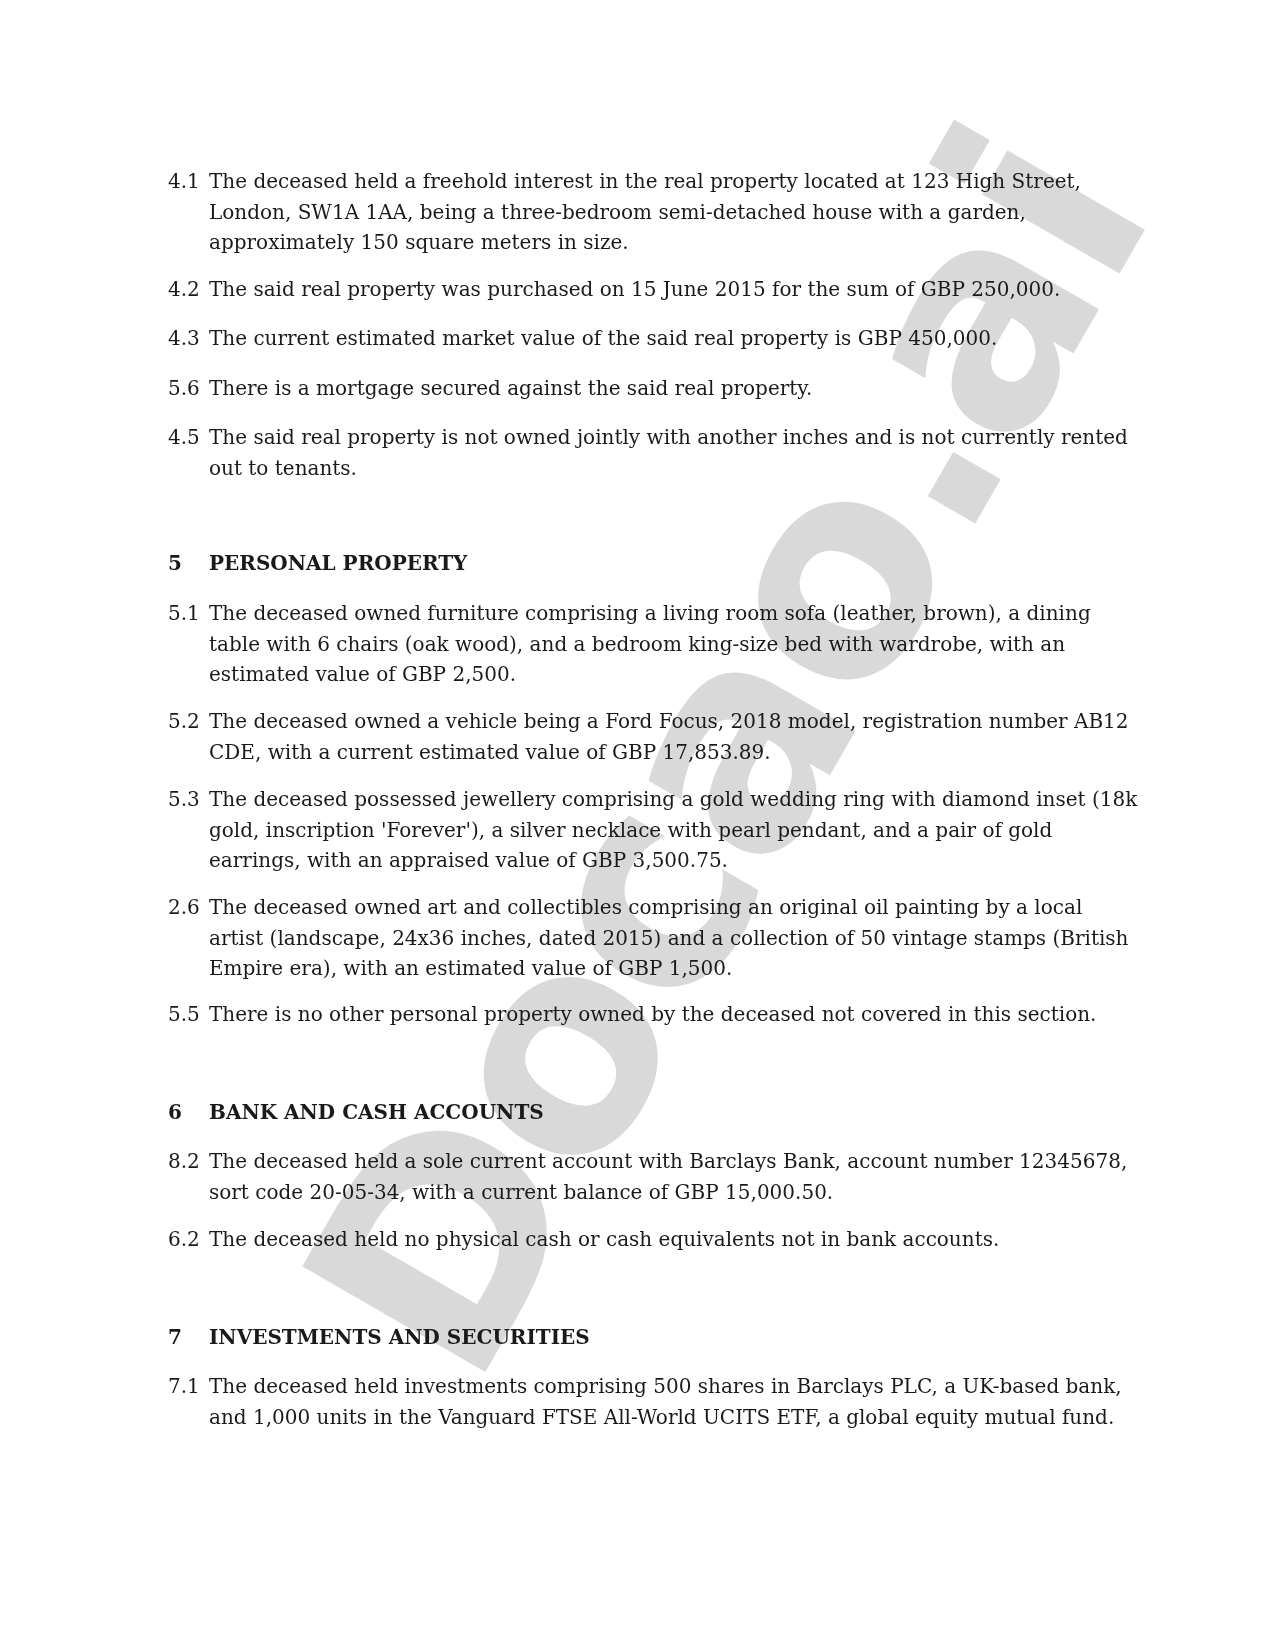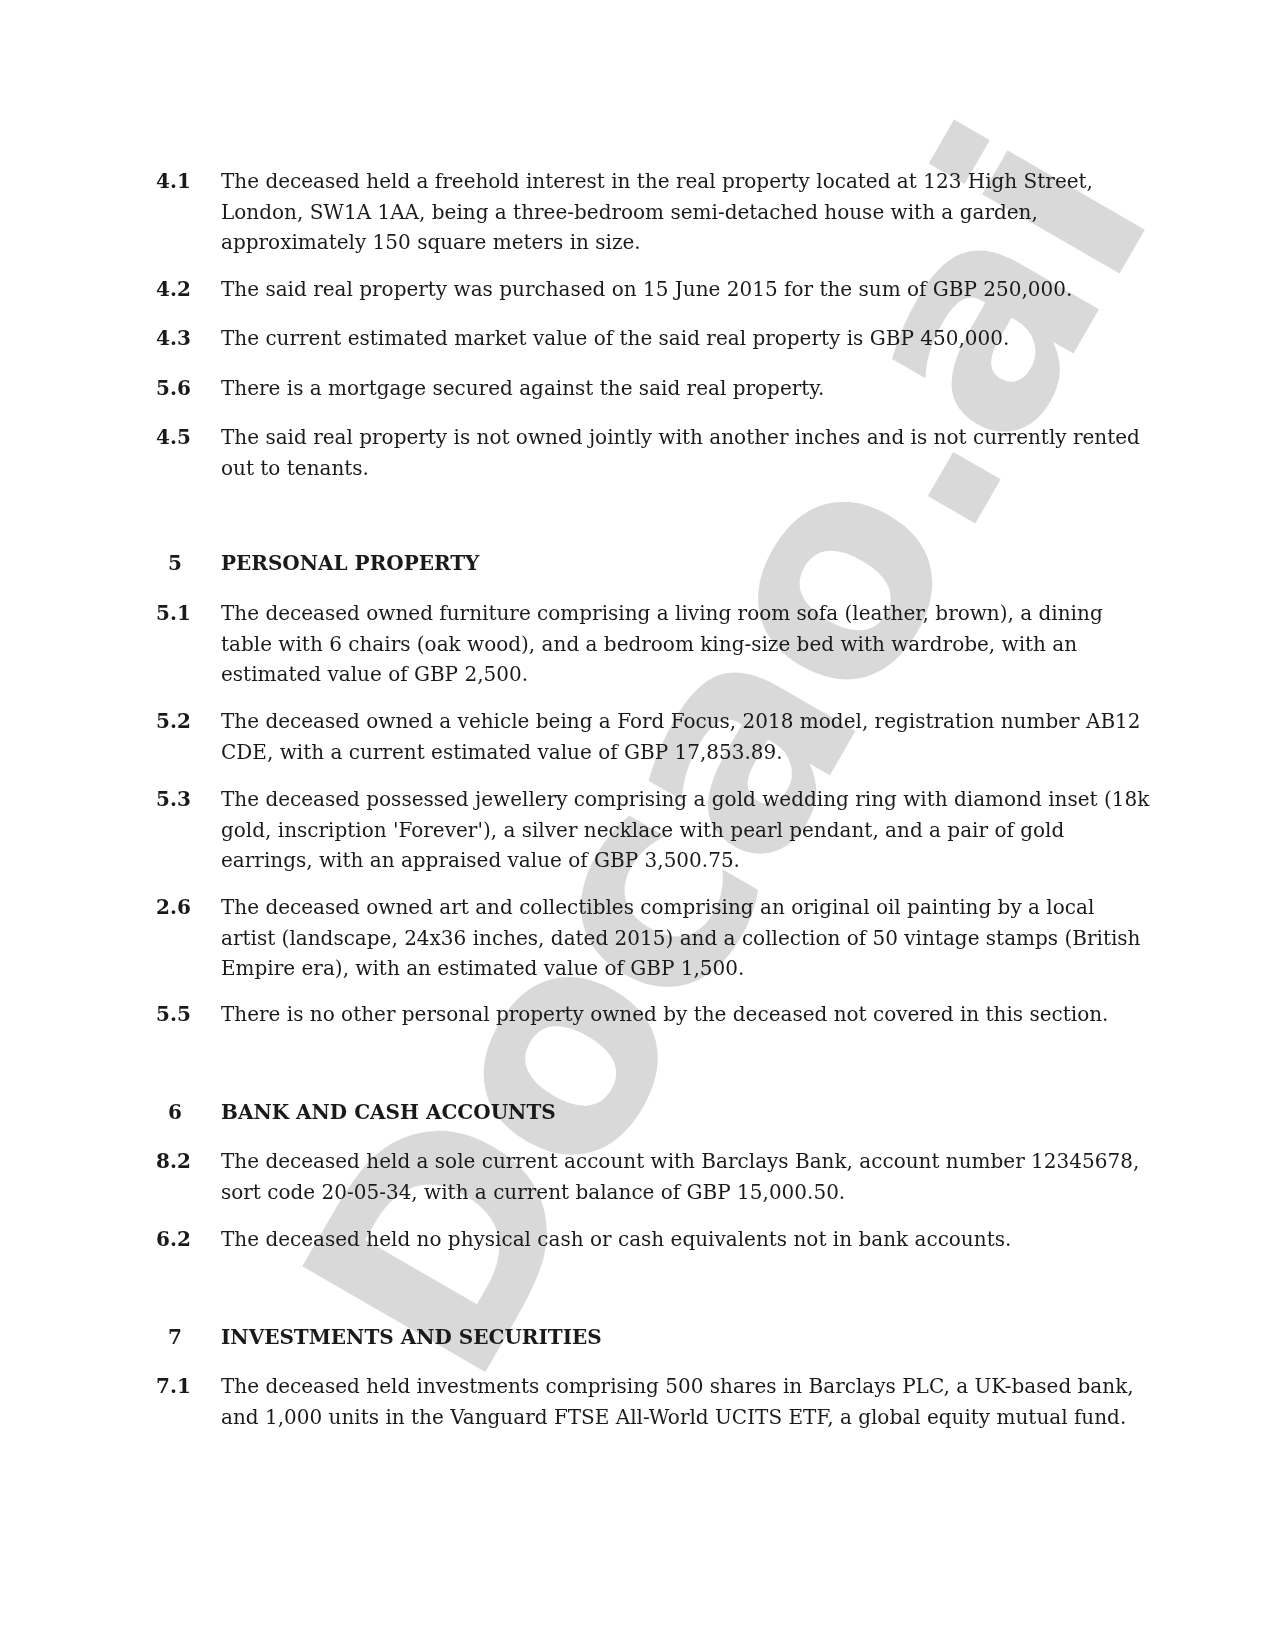--- a/index.html
+++ b/index.html
@@ -12,23 +12,23 @@
   .watermark {
     position: absolute; left: 110px; top: 700px;
     transform: rotate(-60deg); transform-origin: center center;
     font-family: "DejaVu Sans", "Liberation Sans", sans-serif;
     font-weight: bold; font-size: 290px; color: #d9d9d9;
     white-space: nowrap; letter-spacing: -6px;
     width: 1100px; text-align: center; z-index: 0;
   }
   .content { position: absolute; left: 0; top: 0; width: 100%; z-index: 1; }
   .row { position: absolute; left: 0; width: 100%; }
-  .num { position: absolute; left: 156px; width: 32px; line-height: 30px; font-weight: bold; }
+  .num { position: absolute; left: 168px; width: 32px; line-height: 30px; }
   .secnum { position: absolute; left: 162px; width: 20px; text-align: right; font-weight: bold; line-height: 30px; }
-  .text { position: absolute; left: 221px; width: 930px; line-height: 30.5px; }
+  .text { position: absolute; left: 209px; width: 930px; line-height: 30.5px; }
   .heading { font-weight: bold; }
 </style>
 </head>
 <body>
 
 <div class="page">
   <div class="watermark">Docao.ai</div>
 
   <div class="content">
 

